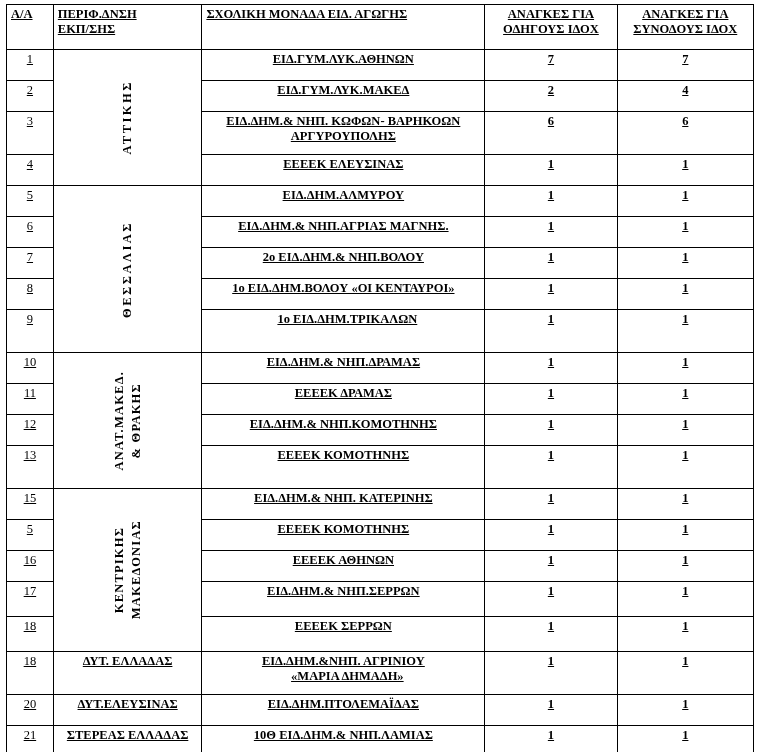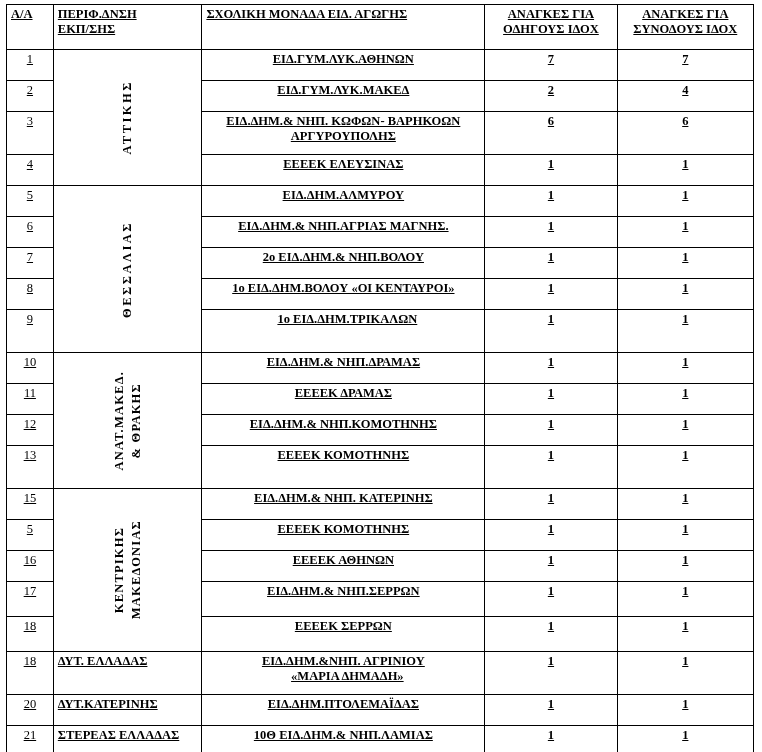--- a/index.html
+++ b/index.html
@@ -64,20 +64,21 @@
     vertical-align: top;
     font-weight: bold;
   }
   td.num {
     text-align: center;
     vertical-align: middle;
     font-weight: bold;
     font-size: 12.5px;
   }
   td.region-plain {
+    text-align: center;
     vertical-align: middle;
     font-weight: bold;
     font-size: 12.5px;
   }
   
   td.region-vert {
     position: relative;
     padding: 0;
   }
   td.region-vert .vwrap {
@@ -286,21 +287,21 @@
         <td class="unit">
           <span>ΕΙΔ.ΔΗΜ.&amp;ΝΗΠ. ΑΓΡΙΝΙΟΥ</span>
           <span class="unit-2 indent">«ΜΑΡΙΑ ΔΗΜΑΔΗ»</span>
         </td>
         <td class="num">1</td>
         <td class="num">1</td>
       </tr>
 
       <tr class="r-md">
         <td class="aa">20</td>
-        <td class="region-plain">ΔΥΤ.ΚΑΤΕΡΙΝΗΣ</td>
+        <td class="region-plain">ΔΥΤ.ΕΛΕΥΣΙΝΑΣ</td>
         <td class="unit">ΕΙΔ.ΔΗΜ.ΠΤΟΛΕΜΑΪΔΑΣ</td>
         <td class="num">1</td>
         <td class="num">1</td>
       </tr>
       <tr class="r-md">
         <td class="aa">21</td>
         <td class="region-plain">ΣΤΕΡΕΑΣ ΕΛΛΑΔΑΣ</td>
         <td class="unit">10Θ ΕΙΔ.ΔΗΜ.&amp; ΝΗΠ.ΛΑΜΙΑΣ</td>
         <td class="num">1</td>
         <td class="num">1</td>

